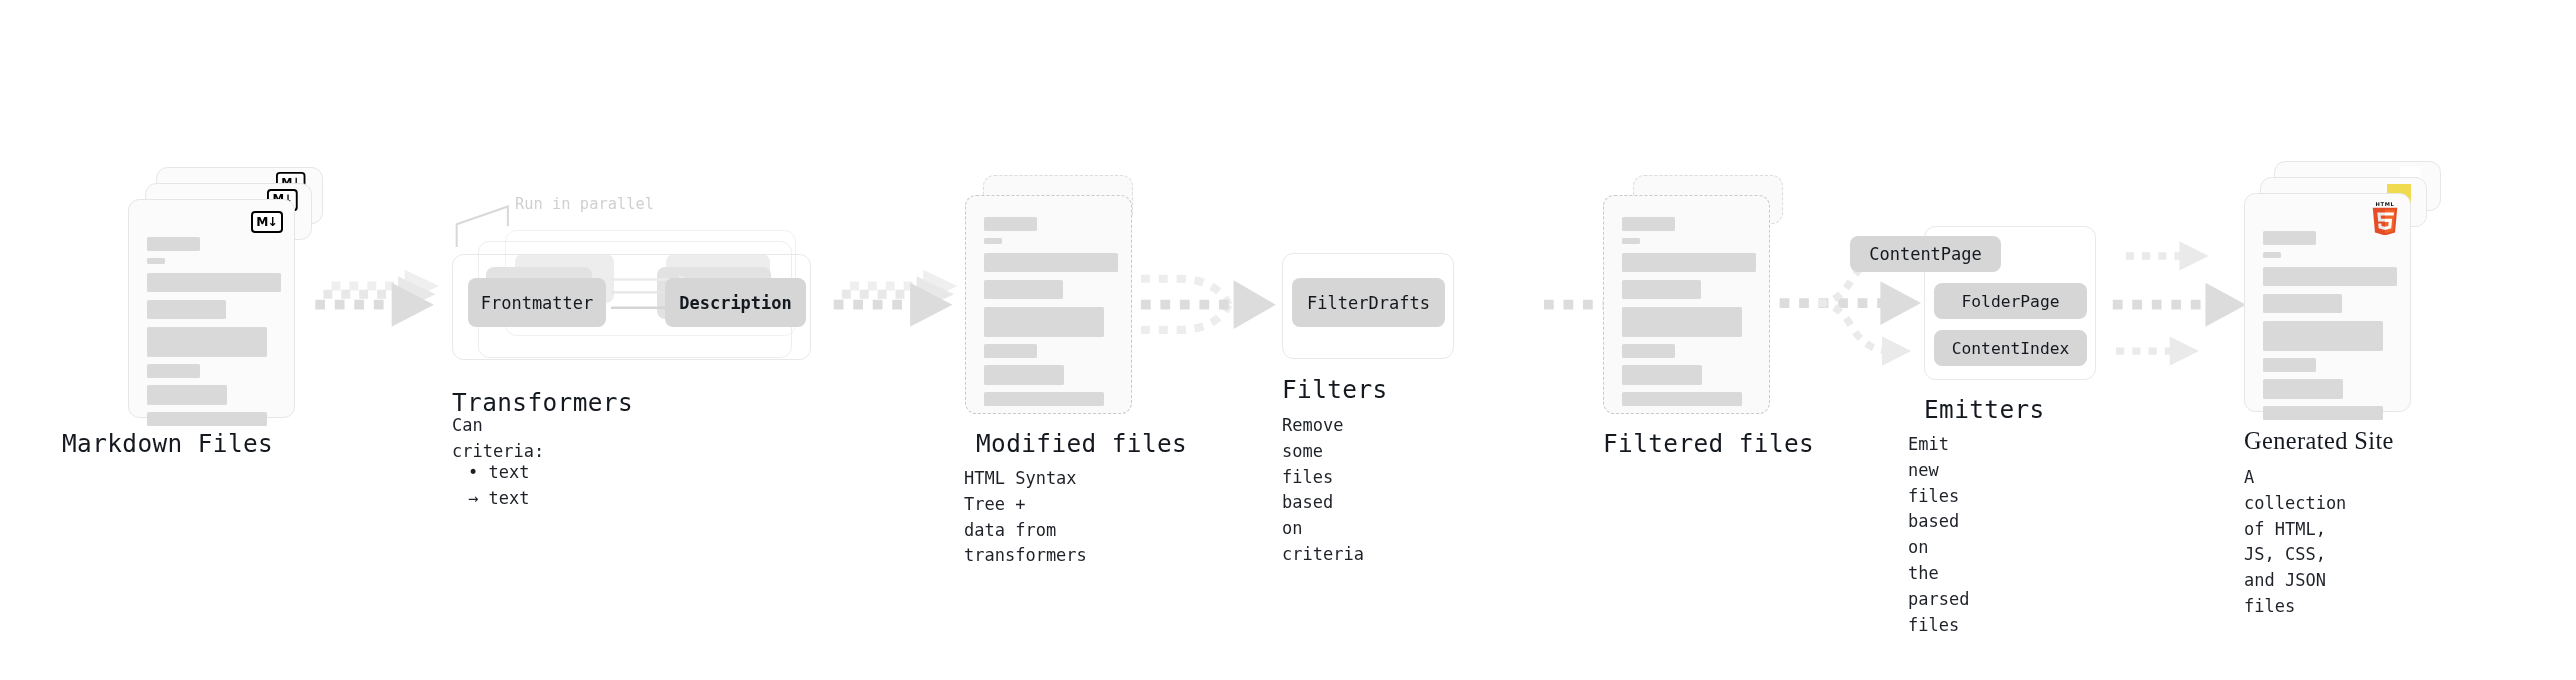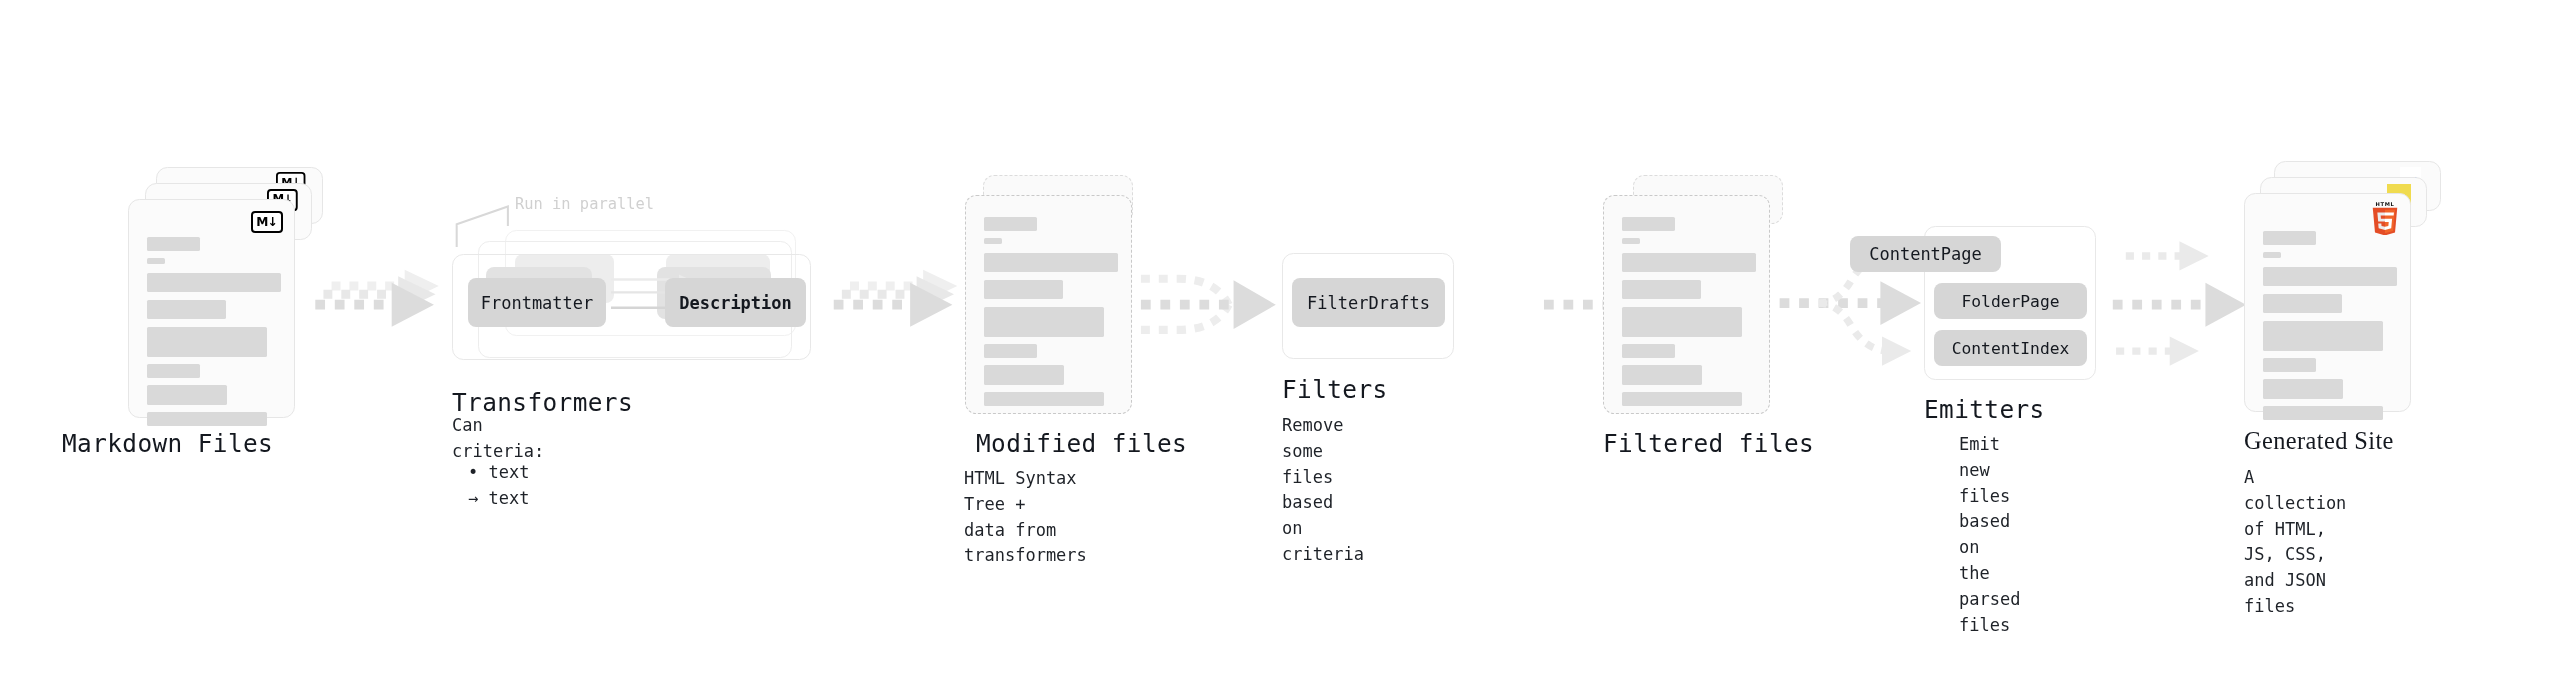--- a/index.html
+++ b/index.html
@@ -300,21 +300,21 @@
     </div>
     <div class="stage-title" style="position:absolute;left:1603px;top:429px;">Filtered files</div>
   </div>
 
   <div class="stage" style="left:0;top:0;">
     <div class="procbox" style="left:1924px;top:226px;width:172px;height:154px;"></div>
     <div class="pill" style="left:1850px;top:236px;width:151px;height:36px;font-size:17px;">ContentPage</div>
     <div class="pill" style="left:1934px;top:283px;width:153px;height:36px;font-size:16.3px;">FolderPage</div>
     <div class="pill" style="left:1934px;top:330px;width:153px;height:36px;font-size:16.3px;">ContentIndex</div>
     <div class="stage-title" style="position:absolute;left:1924px;top:395px;">Emitters</div>
-    <div class="stage-desc" style="position:absolute;left:1959px;top:432px;">Emit new files based on
+    <div class="stage-desc" style="position:absolute;left:1908px;top:432px;">Emit new files based on
 the parsed files</div>
   </div>
 
   <div class="stage" style="left:0;top:0;">
     <div class="cardstack">
 
       <div class="card ghost" style="left:2274px;top:161px;width:167px;height:50px;"></div>
       <div class="badge badge-css" style="left:2400px;top:167px;">
         <span class="css-txt">CSS</span>
         <span class="css-bar"></span>

